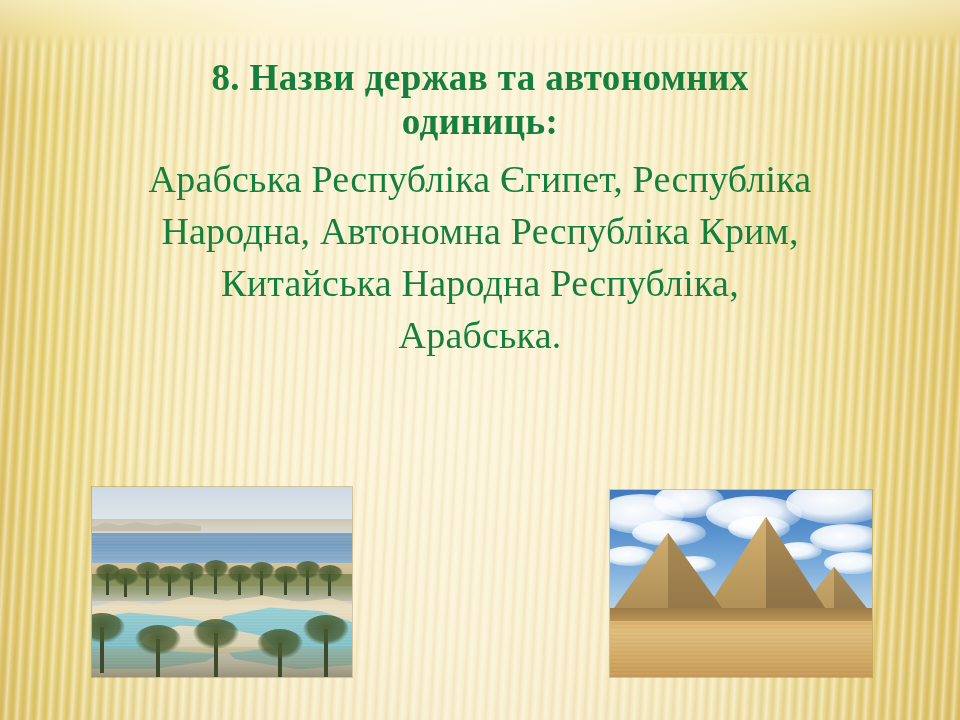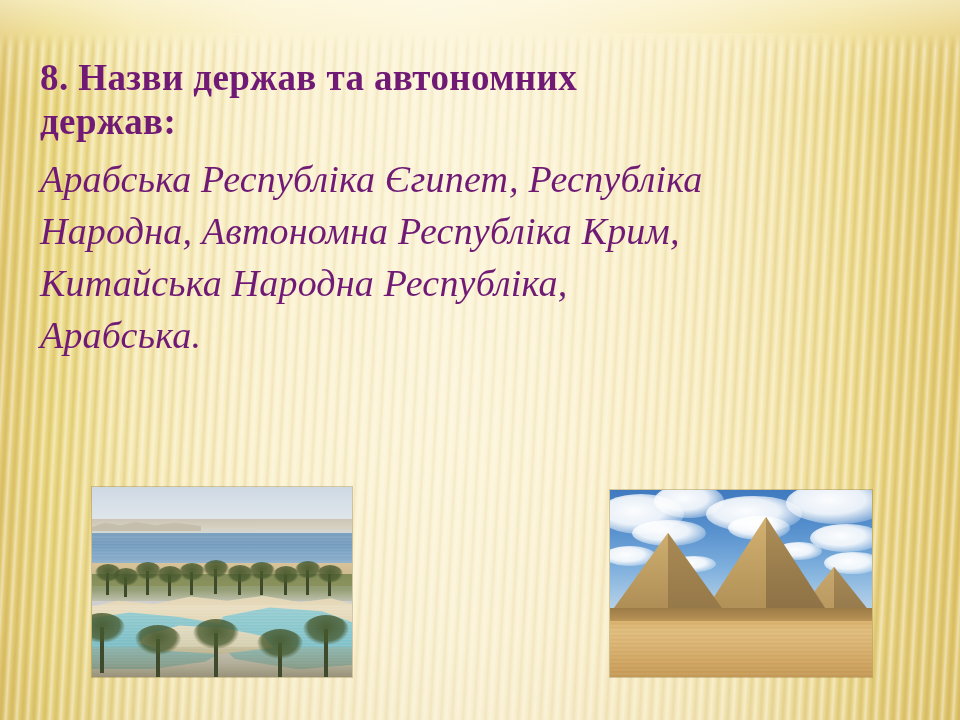--- a/index.html
+++ b/index.html
@@ -88,33 +88,33 @@
     top: 33px;
     pointer-events: none;
   }
 
   
   .textblock {
     position: absolute;
     left: 40px;
     top: 56px;
     width: 880px;
-    color: #701a75;
+    text-align: center;
+    color: #15803d;
   }
   .title-line {
     font-family: "Liberation Serif", "DejaVu Serif", serif;
     font-weight: bold;
     font-size: 37px;
     line-height: 44px;
     letter-spacing: 0.4px;
     white-space: nowrap;
   }
   .body-line {
     font-family: "Liberation Serif", "DejaVu Serif", serif;
-    font-style: italic;
     font-weight: normal;
     font-size: 38px;
     line-height: 52px;
     letter-spacing: 0.2px;
     white-space: nowrap;
   }
   .body-first { margin-top: 9px; }
 
   
   .photo {
@@ -256,21 +256,21 @@
 
 <div class="slide">
 
   <div class="bg-base"></div>
   <div class="bg-vert"></div>
   <div class="bg-stripes"></div>
   <div class="bg-stripes-fade"></div>
 
   <div class="textblock">
     <div class="title-line">8. Назви держав та автономних</div>
-    <div class="title-line">держав:</div>
+    <div class="title-line">одиниць:</div>
 
     <div class="body-line body-first">Арабська Республіка Єгипет, Республіка</div>
     <div class="body-line">Народна, Автономна Республіка Крим,</div>
     <div class="body-line">Китайська Народна Республіка,</div>
     <div class="body-line">Арабська.</div>
   </div>
 
   <div class="photo photo-left">
     <div class="ph-layer L-sky"></div>
     <div class="ph-layer L-hills"></div>

